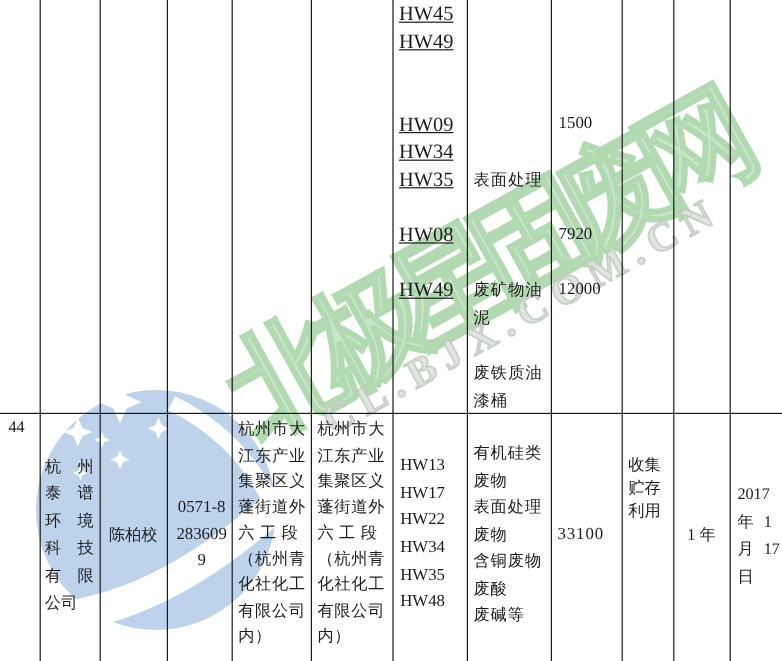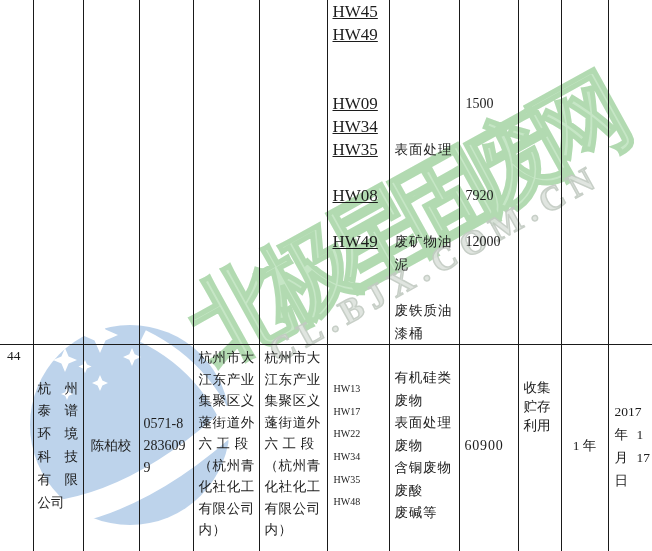--- a/index.html
+++ b/index.html
@@ -47,23 +47,23 @@
   .pre { white-space:pre-line; }
   .vc { display:flex; flex-direction:column; justify-content:center; }
   .hc { align-items:center; }
 
   .hw43    { padding-left:5px; line-height:23px; font-size:17px;text-decoration:underline; }
   .waste43 { padding-left:5px; line-height:23px; letter-spacing:1px; }
   .qty43   { padding-left:6px; line-height:23px; font-size:14px; }
 
   .seq44   { padding:3px 0 0 7px; }
   .company { line-height:22.8px; padding-left:4px; }
-  .phone   { line-height:21.8px; padding-left:4px; font-size:14px; }
+  .phone   { line-height:21.8px; padding-left:4px; font-size:14px;text-align:center; }
   .addr    { line-height:21.5px; padding:2px 0 0 5px; letter-spacing:0.6px; }
-  .hw44    { padding-left:6px; line-height:22.6px; font-size:10px; }
+  .hw44    { padding-left:6px; line-height:22.6px; font-size:14px; }
   .waste44 { padding-left:5px; line-height:22.5px; letter-spacing:0.8px; }
   .qty44   { padding-left:5px; font-size:14px; letter-spacing:0.8px; }
   .mode    { padding:5px 0 0 5px; line-height:19px;margin-top:28px; }
   .date    { padding-left:6px; line-height:23px; word-spacing:5px;font-family:Liberation Serif, serif; }
 </style>
 </head>
 <body>
 
 <div class="page">
 
@@ -226,21 +226,21 @@
       <td>
         <div class="cw pre vc waste44">有机硅类
 废物
 表面处理
 废物
 含铜废物
 废酸
 废碱等</div>
       </td>
       <td>
-        <div class="cw vc qty44">60900</div>
+        <div class="cw vc qty44">33100</div>
       </td>
       <td>
         <div class="cw pre mode">收集
 贮存
 利用</div>
       </td>
       <td>
         <div class="cw vc hc">1 年</div>
       </td>
       <td>

